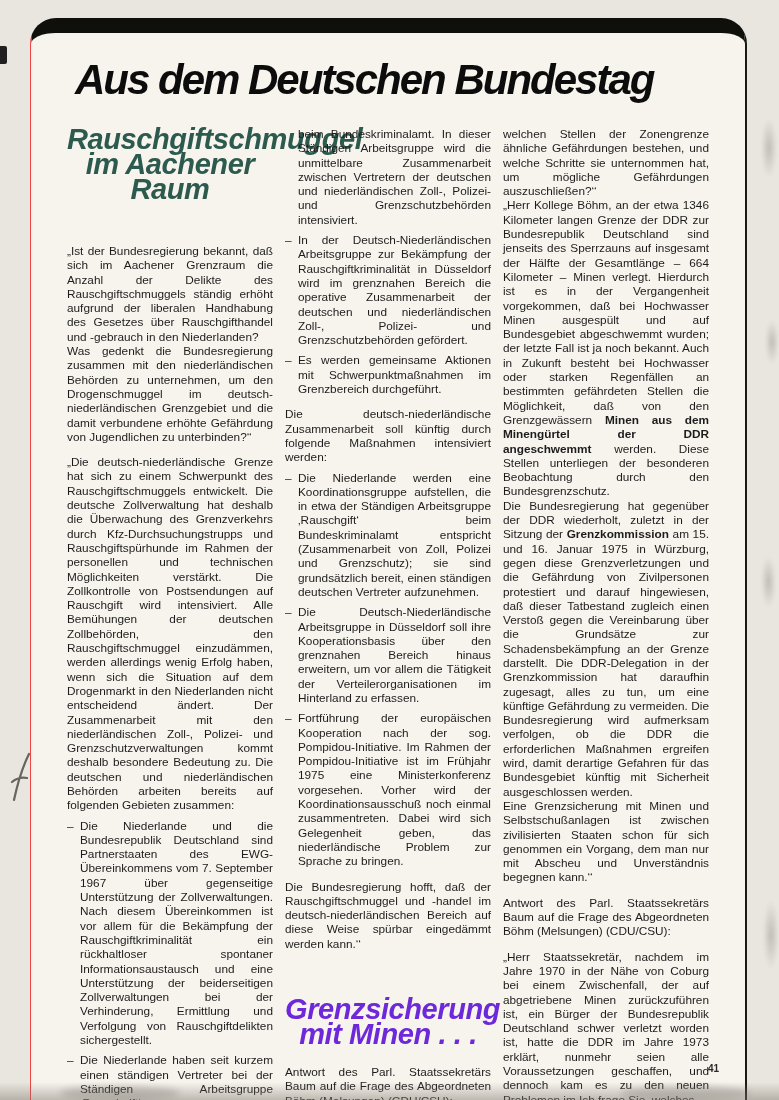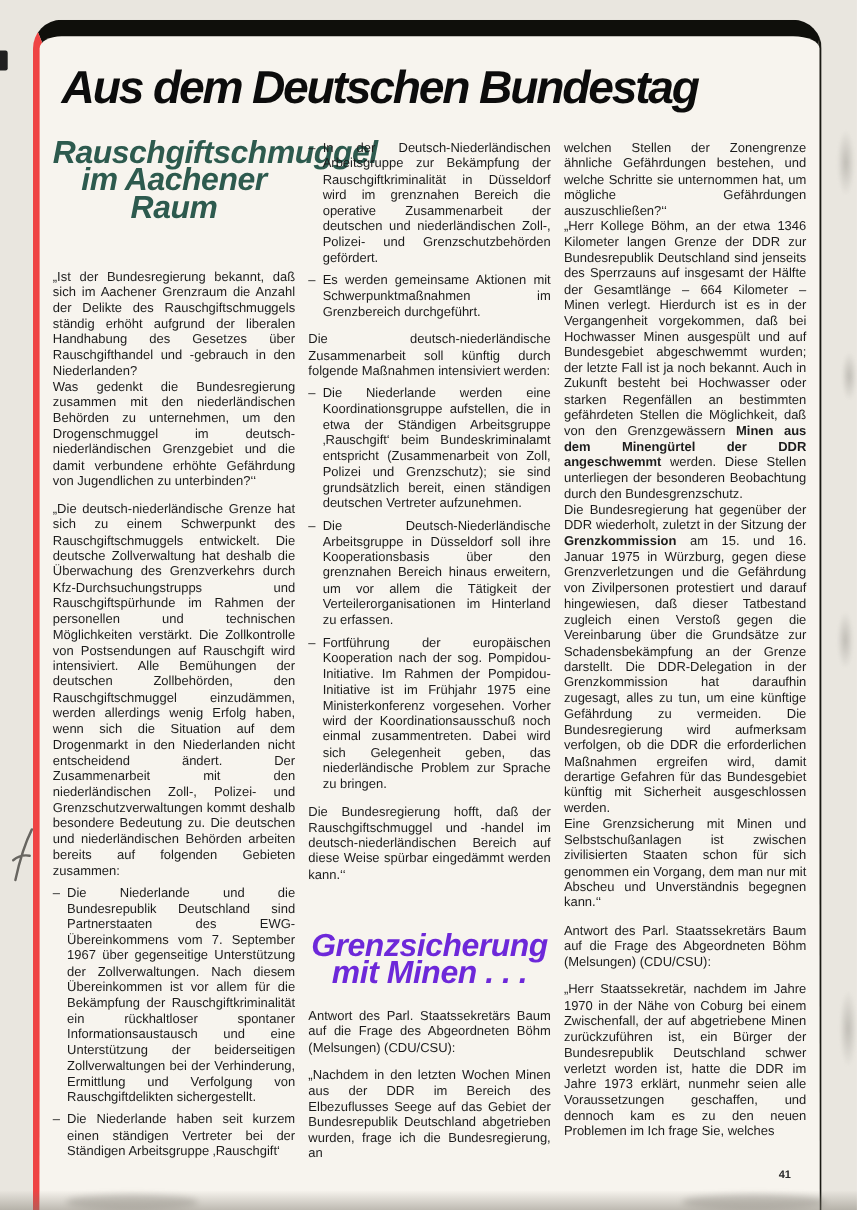--- a/index.html
+++ b/index.html
@@ -8,24 +8,24 @@
     background:#e9e6df;
     font-family:"Liberation Sans", sans-serif;
     -webkit-font-smoothing:antialiased;
   }
   
   .frame{
     position:absolute;left:30px;top:18px;width:717px;height:1082px;
     box-sizing:border-box;
     background:#f7f4ee;
     border-top:15px solid #0f0f0b;
-    border-left:6px solid #ef4444;
+    border-left:1px solid #ef4444;
     border-right:2px solid #1a1a14;
     border-radius:26px 26px 0 0;
-    padding:0 12px;
+    padding:0 36px;
     overflow:hidden;
   }
   .masthead{
     margin:24px 0 0 8px;
     font-size:42px;line-height:46px;
     font-weight:bold;font-style:italic;
     letter-spacing:-2px;
     color:#0c0c0c;
     white-space:nowrap;
   }
@@ -96,20 +96,21 @@
       <div class="col">
         <h2 class="col-heading " style="color: rgb(45, 90, 78);">Rauschgiftschmuggel
 im Aachener Raum</h2>
         <p class="para ">„Ist der Bundesregierung bekannt, daß sich im Aachener Grenzraum die Anzahl der Delikte des Rauschgiftschmuggels ständig erhöht aufgrund der liberalen Handhabung des Gesetzes über Rauschgifthandel und -gebrauch in den Niederlanden?
 Was gedenkt die Bundesregierung zusammen mit den niederländischen Behörden zu unternehmen, um den Drogenschmuggel im deutsch-niederländischen Grenzgebiet und die damit verbundene erhöhte Gefährdung von Jugendlichen zu unterbinden?‘‘</p>
         <p class="para ">„Die deutsch-niederländische Grenze hat sich zu einem Schwerpunkt des Rauschgiftschmuggels entwickelt. Die deutsche Zollverwaltung hat deshalb die Überwachung des Grenzverkehrs durch Kfz-Durchsuchungstrupps und Rauschgiftspürhunde im Rahmen der personellen und technischen Möglichkeiten verstärkt. Die Zollkontrolle von Postsendungen auf Rauschgift wird intensiviert. Alle Bemühungen der deutschen Zollbehörden, den Rauschgiftschmuggel einzudämmen, werden allerdings wenig Erfolg haben, wenn sich die Situation auf dem Drogenmarkt in den Niederlanden nicht entscheidend ändert. Der Zusammenarbeit mit den niederländischen Zoll-, Polizei- und Grenzschutzverwaltungen kommt deshalb besondere Bedeutung zu. Die deutschen und niederländischen Behörden arbeiten bereits auf folgenden Gebieten zusammen:</p>
         <div class="item "><span class="dash">–</span><span>Die Niederlande und die Bundesrepublik Deutschland sind Partnerstaaten des EWG-Übereinkommens vom 7. September 1967 über gegenseitige Unterstützung der Zollverwaltungen. Nach diesem Übereinkommen ist vor allem für die Bekämpfung der Rauschgiftkriminalität ein rückhaltloser spontaner Informationsaustausch und eine Unterstützung der beiderseitigen Zollverwaltungen bei der Verhinderung, Ermittlung und Verfolgung von Rauschgiftdelikten sichergestellt.</span></div>
         <div class="item "><span class="dash">–</span><span>Die Niederlande haben seit kurzem einen ständigen Vertreter bei der Ständigen Arbeitsgruppe ‚Rauschgift‘</span></div>
       </div>
       <div class="col">
+        <p class="cont ">beim Bundeskriminalamt. In dieser Ständigen Arbeitsgruppe wird die unmittelbare Zusammenarbeit zwischen Vertretern der deutschen und niederländischen Zoll-, Polizei- und Grenzschutzbehörden intensiviert.</p>
         <div class="item "><span class="dash">–</span><span>In der Deutsch-Niederländischen Arbeitsgruppe zur Bekämpfung der Rauschgiftkriminalität in Düsseldorf wird im grenznahen Bereich die operative Zusammenarbeit der deutschen und niederländischen Zoll-, Polizei- und Grenzschutzbehörden gefördert.</span></div>
         <div class="item "><span class="dash">–</span><span>Es werden gemeinsame Aktionen mit Schwerpunktmaßnahmen im Grenzbereich durchgeführt.</span></div>
         <p class="para ">Die deutsch-niederländische Zusammenarbeit soll künftig durch folgende Maßnahmen intensiviert werden:</p>
         <div class="item "><span class="dash">–</span><span>Die Niederlande werden eine Koordinationsgruppe aufstellen, die in etwa der Ständigen Arbeitsgruppe ‚Rauschgift‘ beim Bundeskriminalamt entspricht (Zusammenarbeit von Zoll, Polizei und Grenzschutz); sie sind grundsätzlich bereit, einen ständigen deutschen Vertreter aufzunehmen.</span></div>
         <div class="item "><span class="dash">–</span><span>Die Deutsch-Niederländische Arbeitsgruppe in Düsseldorf soll ihre Kooperationsbasis über den grenznahen Bereich hinaus erweitern, um vor allem die Tätigkeit der Verteilerorganisationen im Hinterland zu erfassen.</span></div>
         <div class="item "><span class="dash">–</span><span>Fortführung der europäischen Kooperation nach der sog. Pompidou-Initiative. Im Rahmen der Pompidou-Initiative ist im Frühjahr 1975 eine Ministerkonferenz vorgesehen. Vorher wird der Koordinationsausschuß noch einmal zusammentreten. Dabei wird sich Gelegenheit geben, das niederländische Problem zur Sprache zu bringen.</span></div>
         <p class="para ">Die Bundesregierung hofft, daß der Rauschgiftschmuggel und -handel im deutsch-niederländischen Bereich auf diese Weise spürbar eingedämmt werden kann.‘‘</p>
         <h2 class="col-heading h2" style="color: #6d28d9;">Grenzsicherung
 mit Minen . . .</h2>
         <p class="para ">Antwort des Parl. Staatssekretärs Baum auf die Frage des Abgeordneten Böhm (Melsungen) (CDU/CSU):</p>

